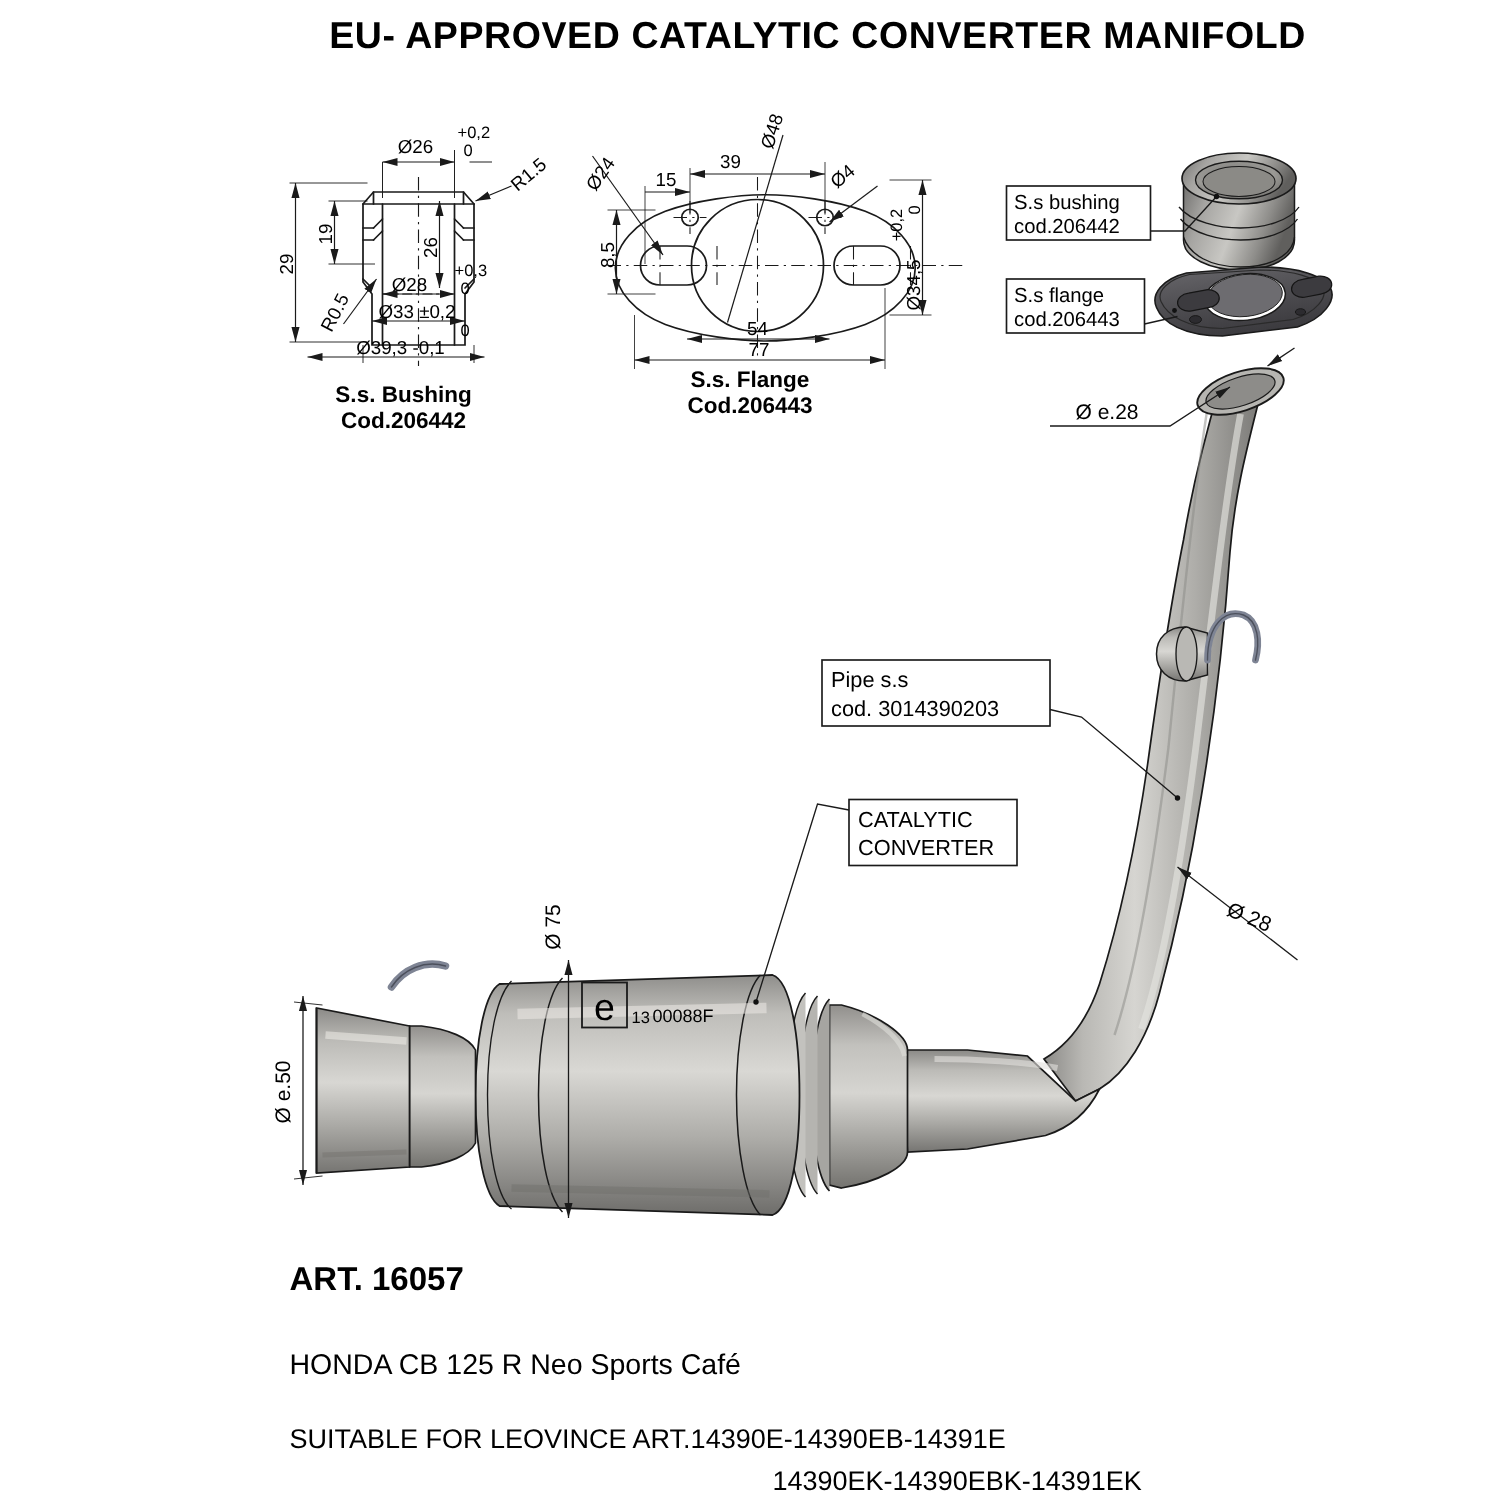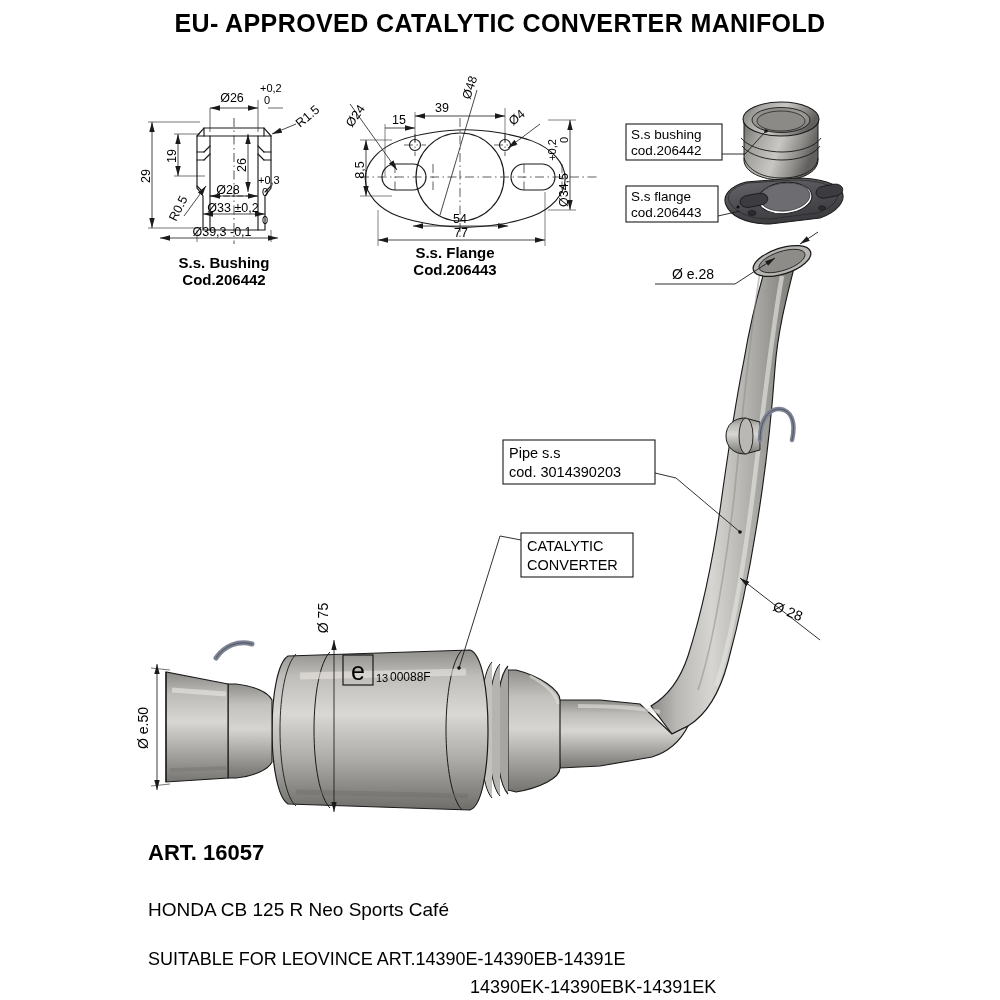--- a/index.html
+++ b/index.html
@@ -1,18 +1,18 @@
 <!DOCTYPE html>
 <html><head>
 <meta charset="utf-8">
 <style>
   html,body{margin:0;padding:0;background:#ffffff;}
   body{width:1000px;height:1000px;position:relative;overflow:hidden;
        font-family:"Liberation Sans",sans-serif;color:#000;}
-  #root{position:absolute;inset:0;}
+  #root{position:absolute;inset:0;padding-left:45px;}
   svg{display:block;}
   .t{font-family:"Liberation Sans",sans-serif;fill:#000;}
 </style>
 </head>
 <body>
 
 <div id="root">
 <svg width="1000" height="1000" viewBox="0 0 1000 1000">
 
   <defs>

